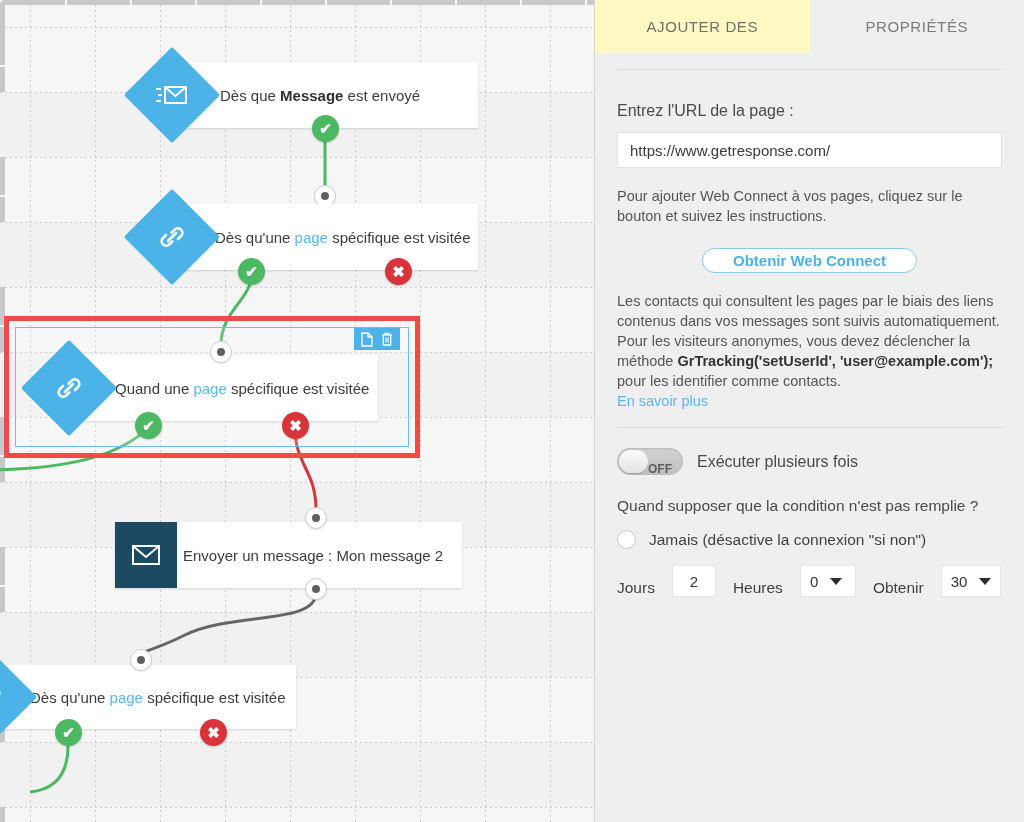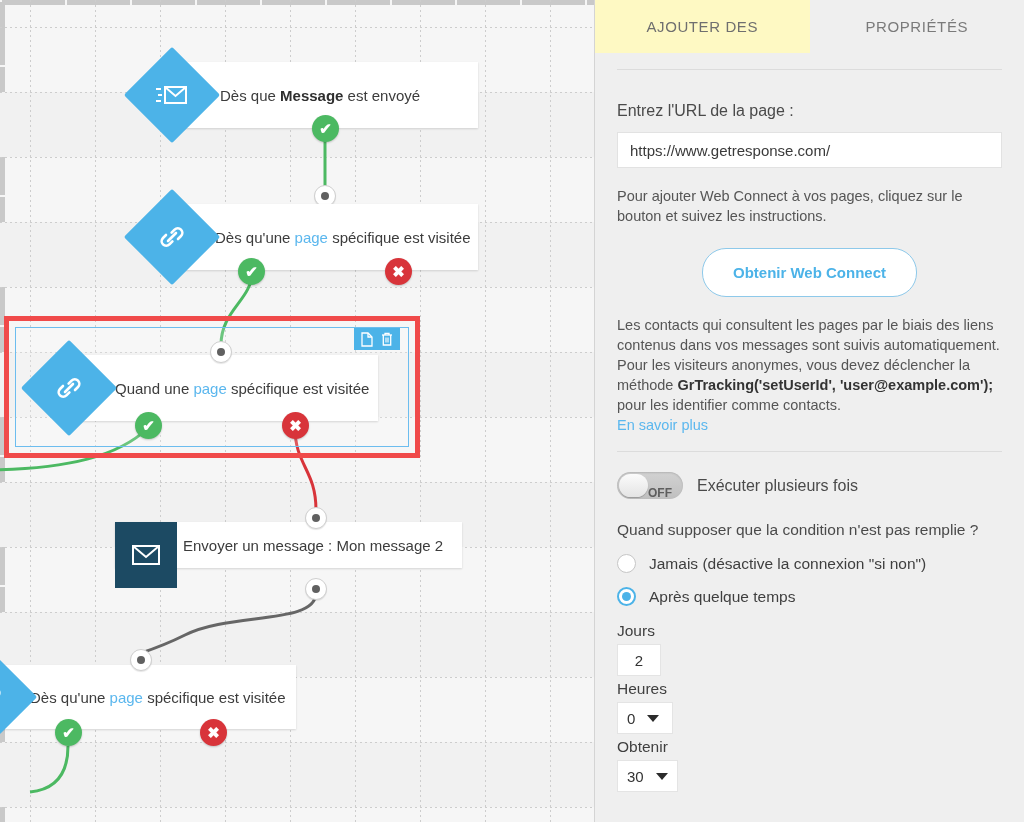--- a/index.html
+++ b/index.html
@@ -138,21 +138,21 @@
     margin-top: 18px; font-size: 14.5px; line-height: 20px; color:#555;
   }
   .para a { color:#5bb7ee; text-decoration:none; }
   .para b { font-weight:bold; color:#333; }
   .btn-wrap { display:flex; justify-content:center; margin-top: 22px; }
   .btn-outline {
     border: 1px solid #8ec9ea; border-radius: 24px;
     background:#fff; color:#4cb3e8;
     font-family:"Liberation Sans", sans-serif;
     font-size: 15px; font-weight: bold;
-    padding: 15px 30px; cursor:pointer;
+    padding: 3px 30px; cursor:pointer;
   }
 
   .toggle-row { display:flex; align-items:center; margin-top: 20px; gap: 14px; }
   .toggle {
     width: 66px; height: 27px; border-radius: 14px;
     background: linear-gradient(#d2d2d2,#bfbfbf);
     display:flex; align-items:center; position:relative;
     box-shadow: inset 0 1px 2px rgba(0,0,0,0.15);
     cursor:pointer;
   }
@@ -172,21 +172,21 @@
   .radio {
     width: 19px; height: 19px; border-radius:50%;
     background:#fff; border: 1px solid #c6c6c6;
     display:flex; align-items:center; justify-content:center; flex:none;
     cursor:pointer;
   }
   .radio.checked { border-color:#4cb3e8; border-width:2px; }
   .radio.checked i { width:9px; height:9px; border-radius:50%; background:#4cb3e8; display:block; }
   .radio-label { font-size: 15.5px; color:#3f3f3f; }
 
-  .time-row { display:flex; align-items:flex-start; gap: 4px; margin-top: 16px; flex-direction: column; }
+  .time-row { display:flex; align-items:flex-end; gap: 17px; margin-top: 16px; }
   .time-row .tl { font-size: 15.5px; color:#3f3f3f; }
   .num-input {
     width: 44px; height: 32px; background:#fff; border:1px solid #e4e4e4;
     text-align:center; font-family:"Liberation Sans", sans-serif;
     font-size: 15px; color:#333; outline:none;
   }
   .sel-box {
     height: 32px; background:#fff; border:1px solid #e4e4e4;
     display:flex; align-items:center; gap:12px; padding: 0 9px;
     cursor:pointer; min-width: 56px;
@@ -325,21 +325,21 @@
         </div>
       <div class="badge ok" style="left:135px;top:412px;">
         <span>✔</span>
       </div>
       <div class="badge no" style="left:282px;top:412px;">
         <span>✖</span>
       </div>
     </div>
 
     <div class="node" style="left:0;top:0">
-      <div class="card" style="left:115px;top:522px;width:347px;height:46px;">
+      <div class="card" style="left:115px;top:522px;width:347px;height:66px;">
         <span class="label" style="margin-left:68px">Envoyer un message : Mon message 2</span>
       </div>
       <div class="sqicon" style="left:115px;top:522px;">
         <svg width="30" height="24" viewBox="0 0 30 24">
           <rect x="2" y="3" width="26" height="18" fill="none" stroke="#fff" stroke-width="2"></rect>
           <path d="M2,3 L15,14 L28,3" fill="none" stroke="#fff" stroke-width="2"></path>
         </svg>
       </div>
       <div class="port" style="left:305px;top:507px;">
           <i></i>
@@ -413,26 +413,20 @@
 
       <div class="q-label">Quand supposer que la condition n'est pas remplie ?</div>
 
       <div class="radio-row">
         <div class="radio">
             <i></i>
           </div>
         <div class="radio-label">Jamais (désactive la connexion "si non")</div>
       </div>
 
-      <div class="radio-row">
-        <div class="radio checked">
-            <i></i>
-          </div>
-        <div class="radio-label">Après quelque temps</div>
-      </div>
 
       <div class="time-row">
         <span class="tl">Jours</span>
         <input class="num-input" type="text" value="2" style="">
         <span class="tl">Heures</span>
         <div class="sel-box">
           <span class="v">0</span>
           <span class="caret"></span>
         </div>
         <span class="tl">Obtenir</span>

